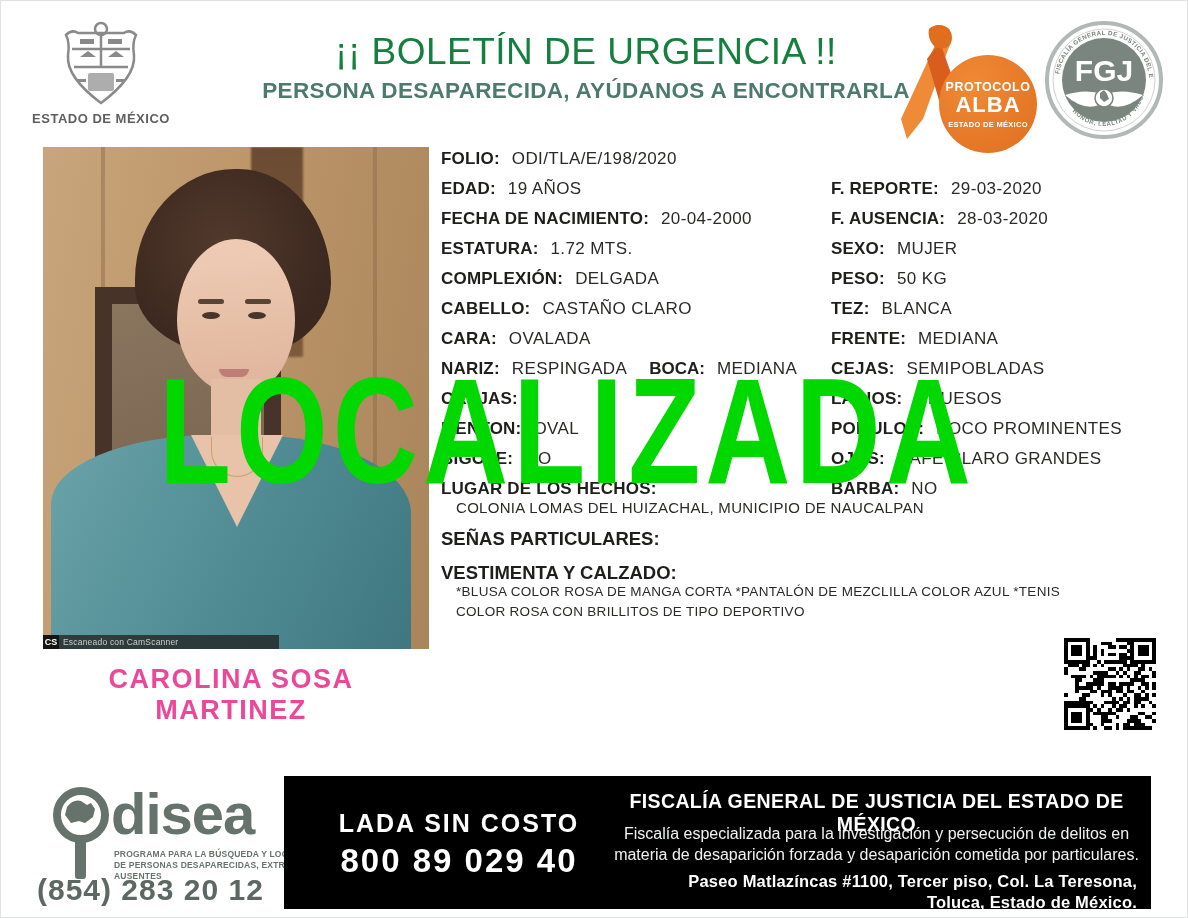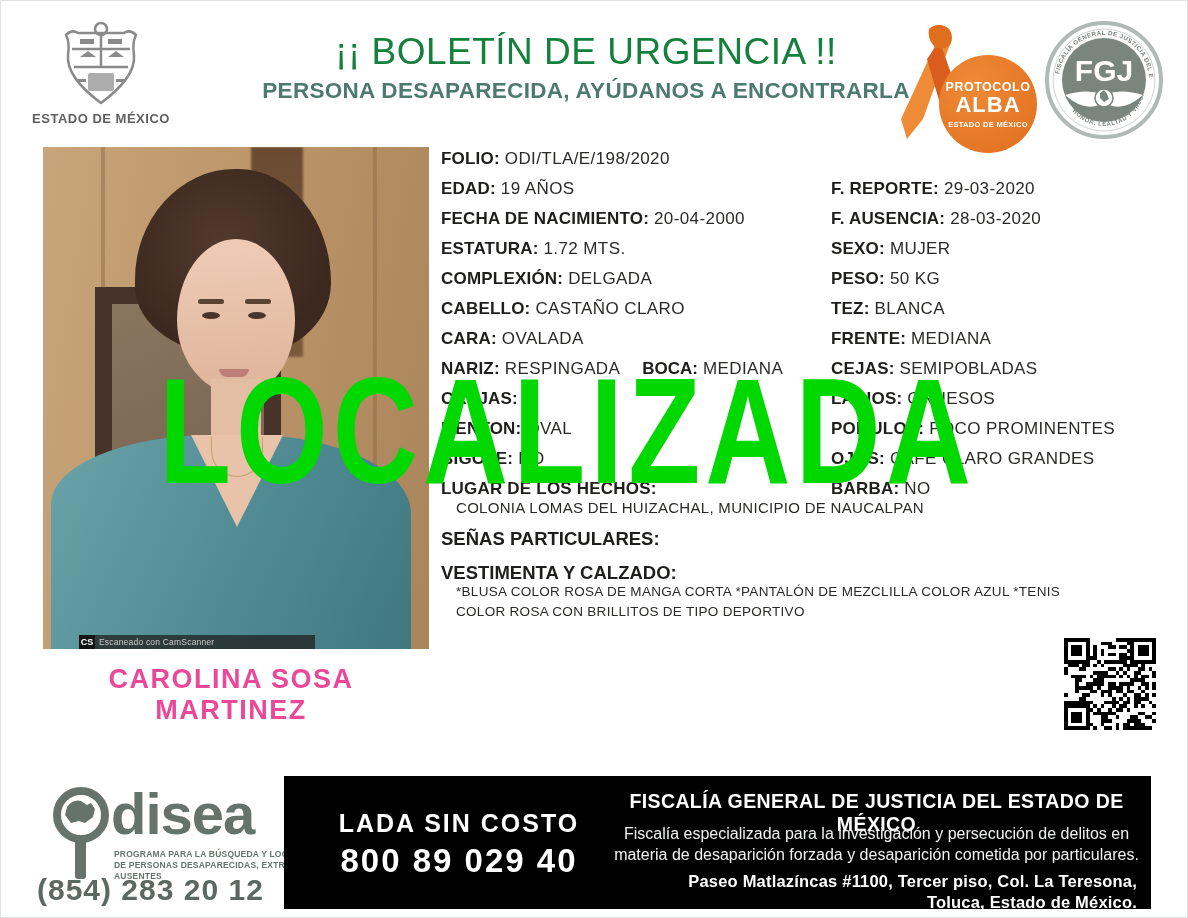--- a/index.html
+++ b/index.html
@@ -44,34 +44,34 @@
   .photo .mouth { position:absolute; left:176px; top:222px; width:30px; height:8px; border-radius:0 0 14px 14px; background:#bf7d77; }
   .photo .neck { position:absolute; left:168px; top:232px; width:50px; height:68px; background:#e4bda5; }
   .photo .dress { position:absolute; left:8px; top:288px; width:360px; height:230px;
     border-radius:45% 45% 0 0/30% 34% 0 0;
     background:linear-gradient(115deg,#6aa3a8 0%,#4f8a93 55%,#3f767f 100%); }
   .photo .vneck { position:absolute; left:148px; top:288px; width:92px; height:92px;
     clip-path:polygon(0 0,100% 0,50% 100%); background:#e8c2a9; }
   .photo .necklace { position:absolute; left:168px; top:290px; width:52px; height:40px;
     border:1.5px solid #c9a06a; border-top:none; border-radius:0 0 26px 26px; box-sizing:border-box; }
   .photo .cam { position:absolute; left:0; top:488px; height:14px; width:236px; display:flex; align-items:center;
-    background:rgba(35,35,35,0.78);margin-left:36px; }
+    background:rgba(35,35,35,0.78); }
   .photo .cam-badge { width:16px; height:14px; background:#141414; color:#fff; font-size:9px; font-weight:700;
     display:flex; align-items:center; justify-content:center; }
   .photo .cam-text { font-size:8.5px; color:#cdcdcd; margin-left:4px; letter-spacing:0.2px; }
   
   .name { position:absolute; left:30px; top:663px; width:400px; text-align:center;
     font-size:27px; font-weight:800; letter-spacing:1.5px; line-height:1.15; color:#ec4899; }
   
   .col { position:absolute; }
   .col-left { left:440px; top:143px; }
   .col-right { left:830px; top:173px; }
   .frow { height:30px; display:flex; align-items:center; white-space:nowrap; }
   .flabel { font-weight:800; font-size:17px; letter-spacing:0.2px; }
-  .fvalue { font-size:17px; margin-left:5px; letter-spacing:0.4px; color:#2a2a28; }
+  .fvalue { font-size:17px; margin-left:12px; letter-spacing:0.4px; color:#2a2a28; }
   .flabel2 { font-weight:800; font-size:17px; margin-left:22px; }
   .lugar-detail { position:absolute; left:455px; top:498px; font-size:15px; letter-spacing:0.3px; color:#2a2a28; }
   .senas { position:absolute; left:440px; top:527px; font-size:18.5px; font-weight:800; }
   .vestimenta { position:absolute; left:440px; top:561px; font-size:18.5px; font-weight:800; }
   .vest-lines { position:absolute; left:455px; top:581px; font-size:13.5px; line-height:1.5;
     letter-spacing:0.3px; color:#2a2a28; white-space:pre-line; }
   
   .localizada { position:absolute; left:158px; top:354px; font-size:118px; font-weight:800;
     color:#00d800; letter-spacing:5px; transform:scaleY(1.28); transform-origin:top left;
     z-index:30; line-height:1; white-space:nowrap; }

